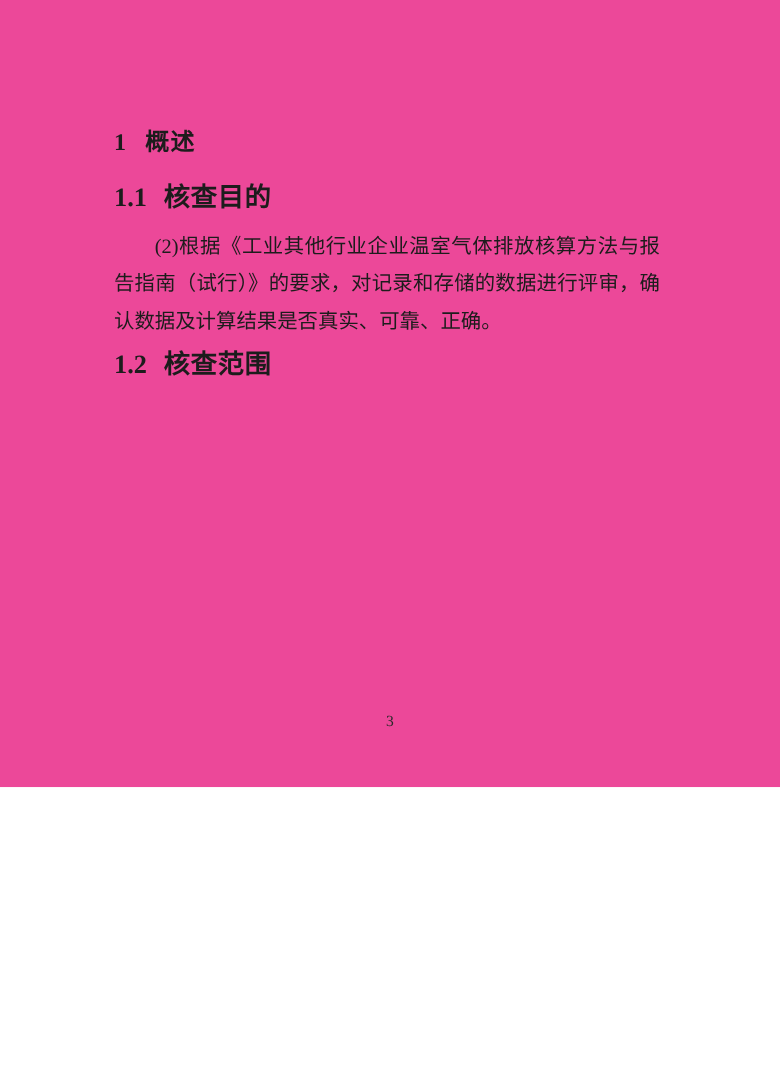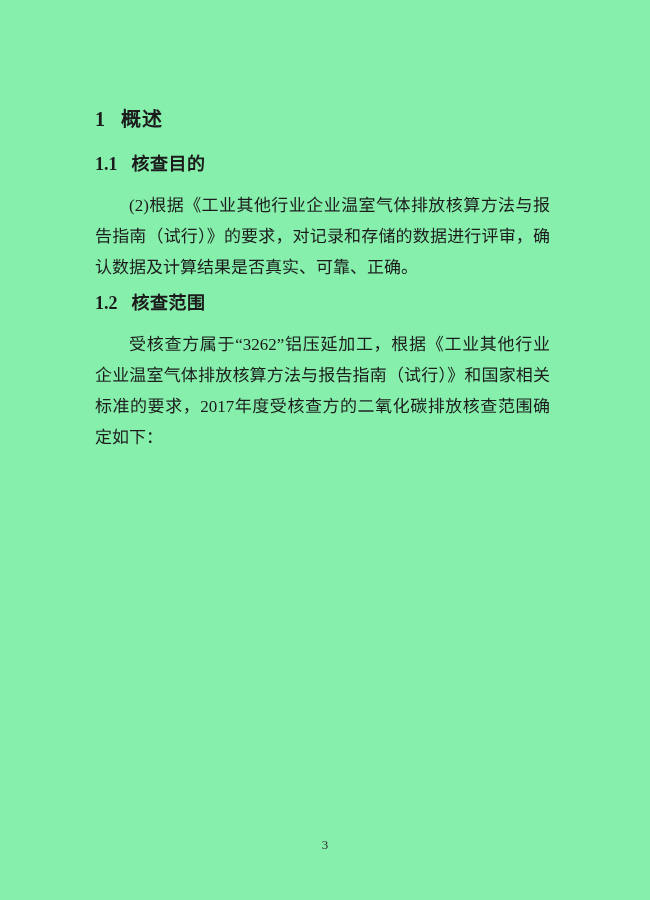--- a/index.html
+++ b/index.html
@@ -3,43 +3,43 @@
 <meta charset="utf-8">
 <style>
   html, body {
     margin: 0;
     padding: 0;
     background: #ffffff;
   }
   .page {
     position: relative;
     width: 650px;
-    height: 900px;
+    height: 656px;
     margin: 0 auto;
-    background: #86efac;
+    background: #ec4899;
     box-sizing: border-box;
     padding: 108px 100px 0 95px;
     font-family: "Liberation Serif", "DejaVu Serif", serif;
     color: #1c1c1c;
     overflow: hidden;
   }
   h1.chapter {
     font-size: 20px;
     line-height: 22px;
     font-weight: bold;
     margin: 0 0 24px 0;
     letter-spacing: 1px;
   }
   h1.chapter .h-num {
     display: inline-block;
     margin-right: 16px;
     letter-spacing: 0;
   }
   h2.section {
-    font-size: 18px;
+    font-size: 22px;
     line-height: 21px;
     font-weight: bold;
     margin: 0 0 15px 0;
     letter-spacing: 0.5px;
   }
   h2.section .h-num {
     display: inline-block;
     margin-right: 14px;
     letter-spacing: 0;
   }
@@ -76,17 +76,16 @@
   <h2 class="section">
     <span class="h-num">1.1</span><span>核查目的</span>
   </h2>
 
   <p class="body-text">(2)根据《工业其他行业企业温室气体排放核算方法与报告指南（试行）》的要求，对记录和存储的数据进行评审，确认数据及计算结果是否真实、可靠、正确。</p>
 
   <h2 class="section spaced">
     <span class="h-num">1.2</span><span>核查范围</span>
   </h2>
 
-  <p class="body-text">受核查方属于“3262”铝压延加工，根据《工业其他行业企业温室气体排放核算方法与报告指南（试行）》和国家相关标准的要求，2017年度受核查方的二氧化碳排放核查范围确定如下：</p>
 
   <div class="page-number">3</div>
 
 </div>
 
 </body></html>

